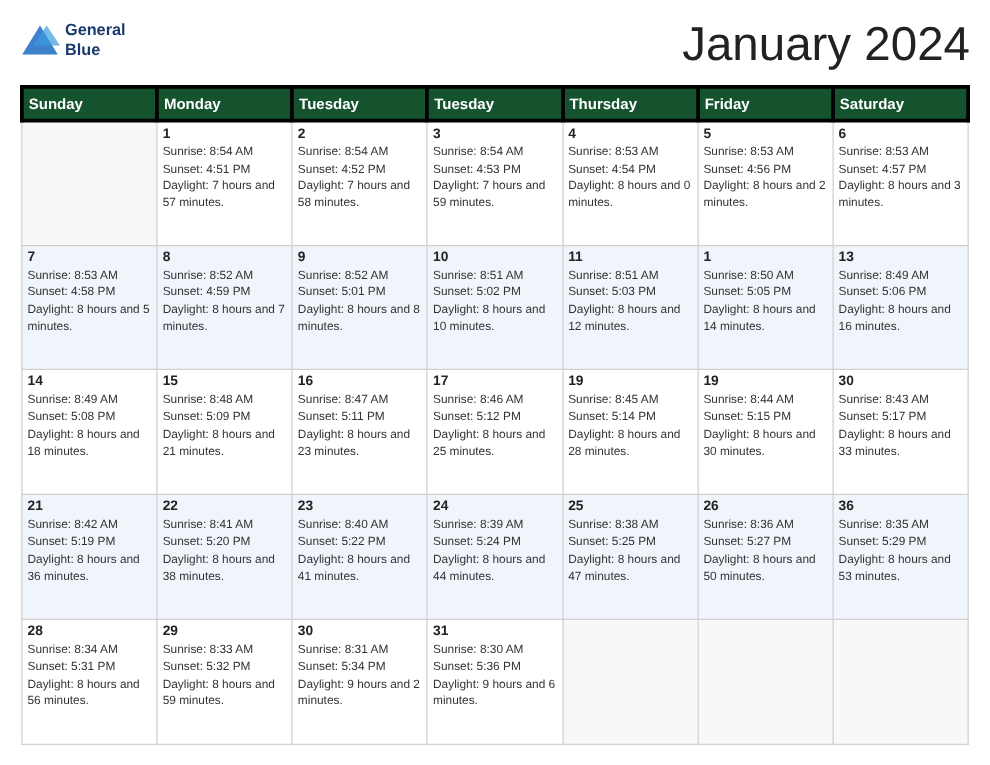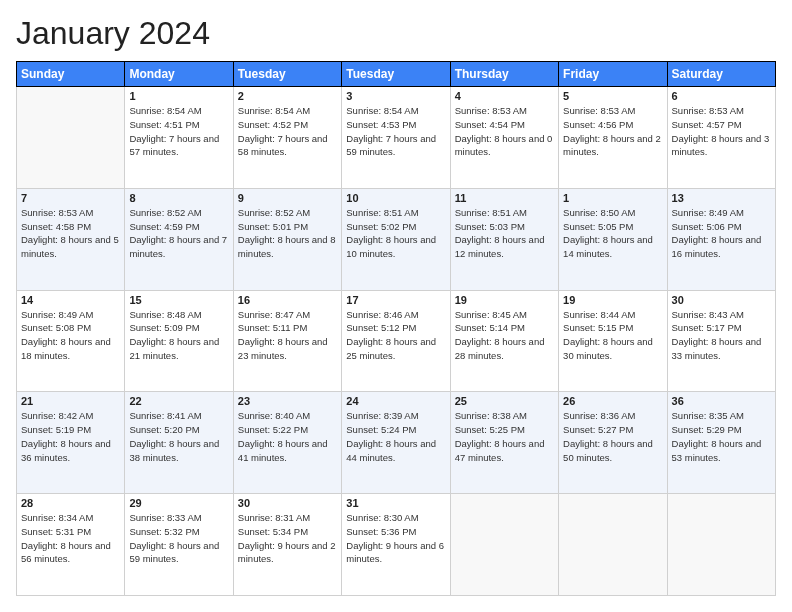--- a/index.html
+++ b/index.html
@@ -35,44 +35,44 @@
       line-height: 1.2;
     }
     .logo-icon {
       width: 32px;
       height: 28px;
     }
     .title-block {
       text-align: right;
     }
     .main-title {
-      font-size: 32px;
+      font-size: 38px;
       font-weight: normal;
       color: #222;
       line-height: 1.1;
     }
     .sub-title {
       font-size: 15px;
       color: #444;
     }
     .calendar {
       flex: 1;
       border: 1px solid #ccc;
       border-collapse: collapse;
       width: 100%;
       table-layout: fixed;
     }
     .calendar th {
-      background: #3b82f6;
+      background: #14532d;
       color: #fff;
       font-size: 12px;
       font-weight: bold;
       padding: 5px 4px;
       text-align: left;
-      border: 1px solid #000000;
+      border: 3px solid #000000;
     }
     .calendar td {
       border: 1px solid #d0d0d0;
       vertical-align: top;
       padding: 3px 4px;
       font-size: 10px;
       color: #333;
       height: 82px;
     }
     .calendar tr:nth-child(even) td {
@@ -95,20 +95,30 @@
     }
     .empty-cell {
       background: #f8f8f8 !important;
     }
   </style>
 </head>
 <body>
 
 <div class="page">
   <div class="header">
+    <div class="logo">
+      <svg class="logo-icon" viewBox="0 0 36 30" xmlns="http://www.w3.org/2000/svg">
+        <polygon points="18,2 34,28 2,28" fill="#1a6bbf" opacity="0.85"></polygon>
+        <polygon points="24,2 36,20 12,20" fill="#3a9de0" opacity="0.7"></polygon>
+      </svg>
+      <div class="logo-text">
+        <div>General</div>
+        <div>Blue</div>
+      </div>
+    </div>
     <div class="title-block">
       <div class="main-title">January 2024</div>
     </div>
   </div>
 
   <table class="calendar">
     <thead>
       <tr>
         <th>Sunday</th>
         <th>Monday</th>

